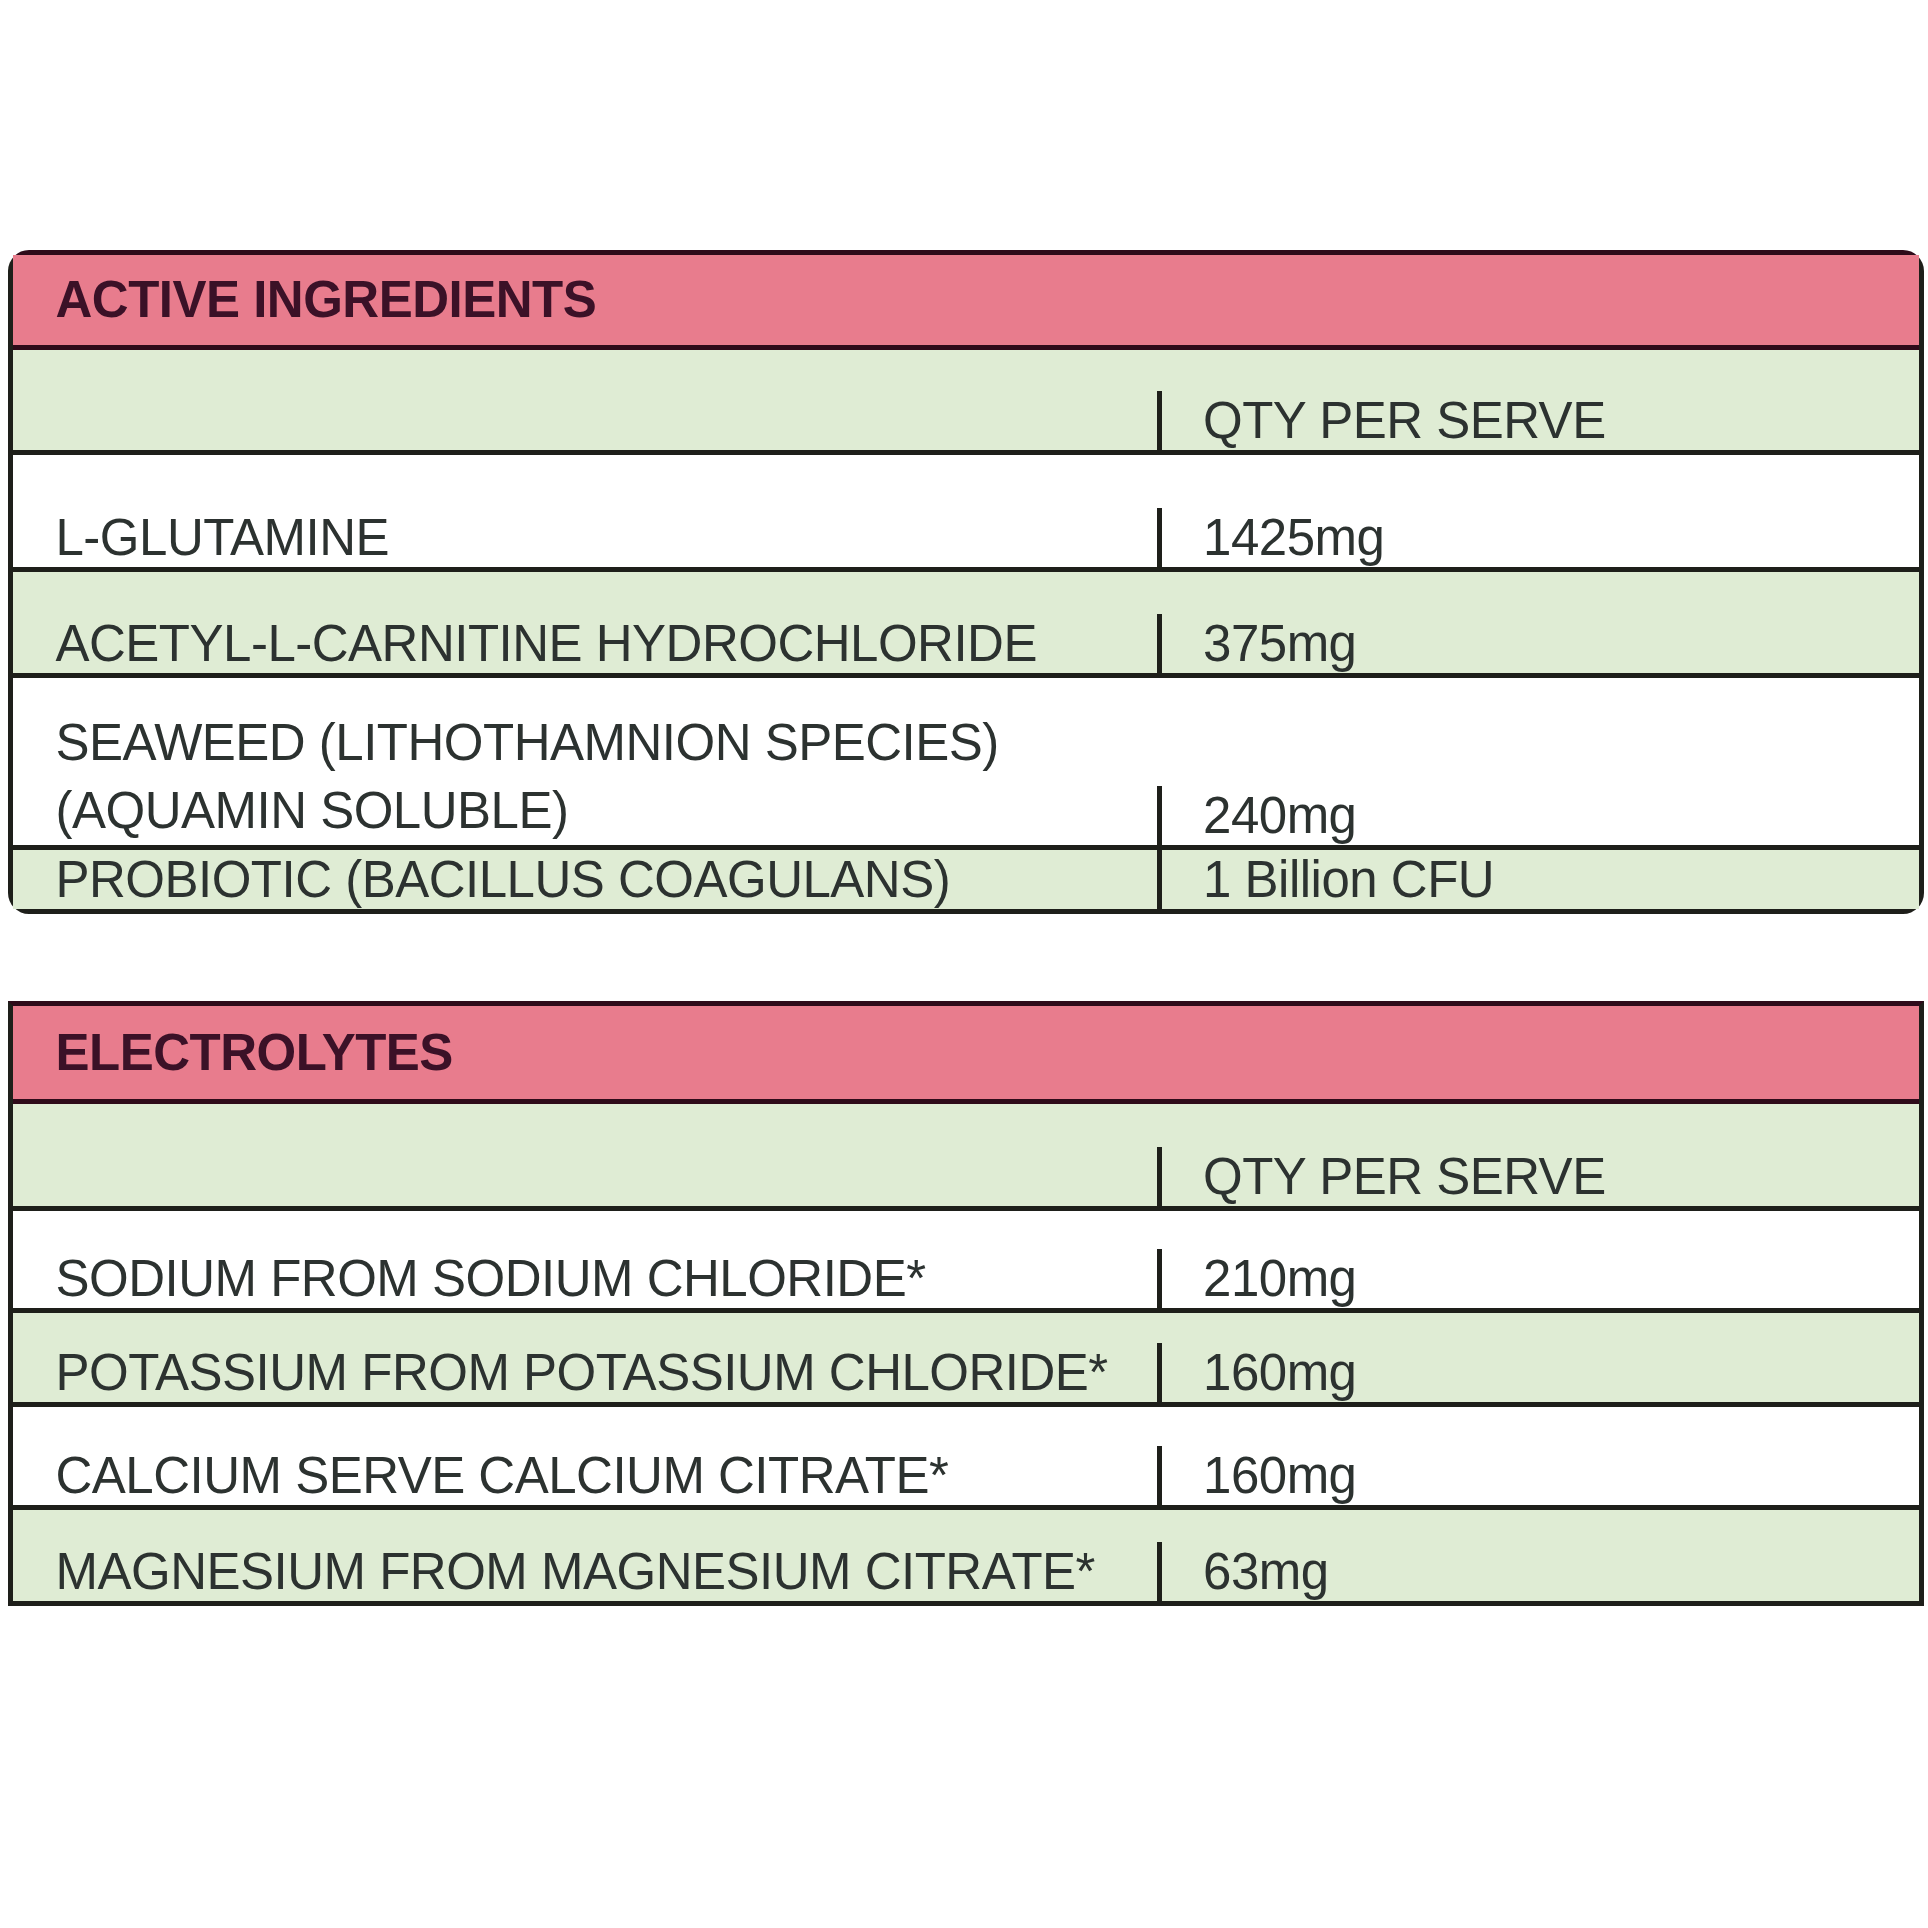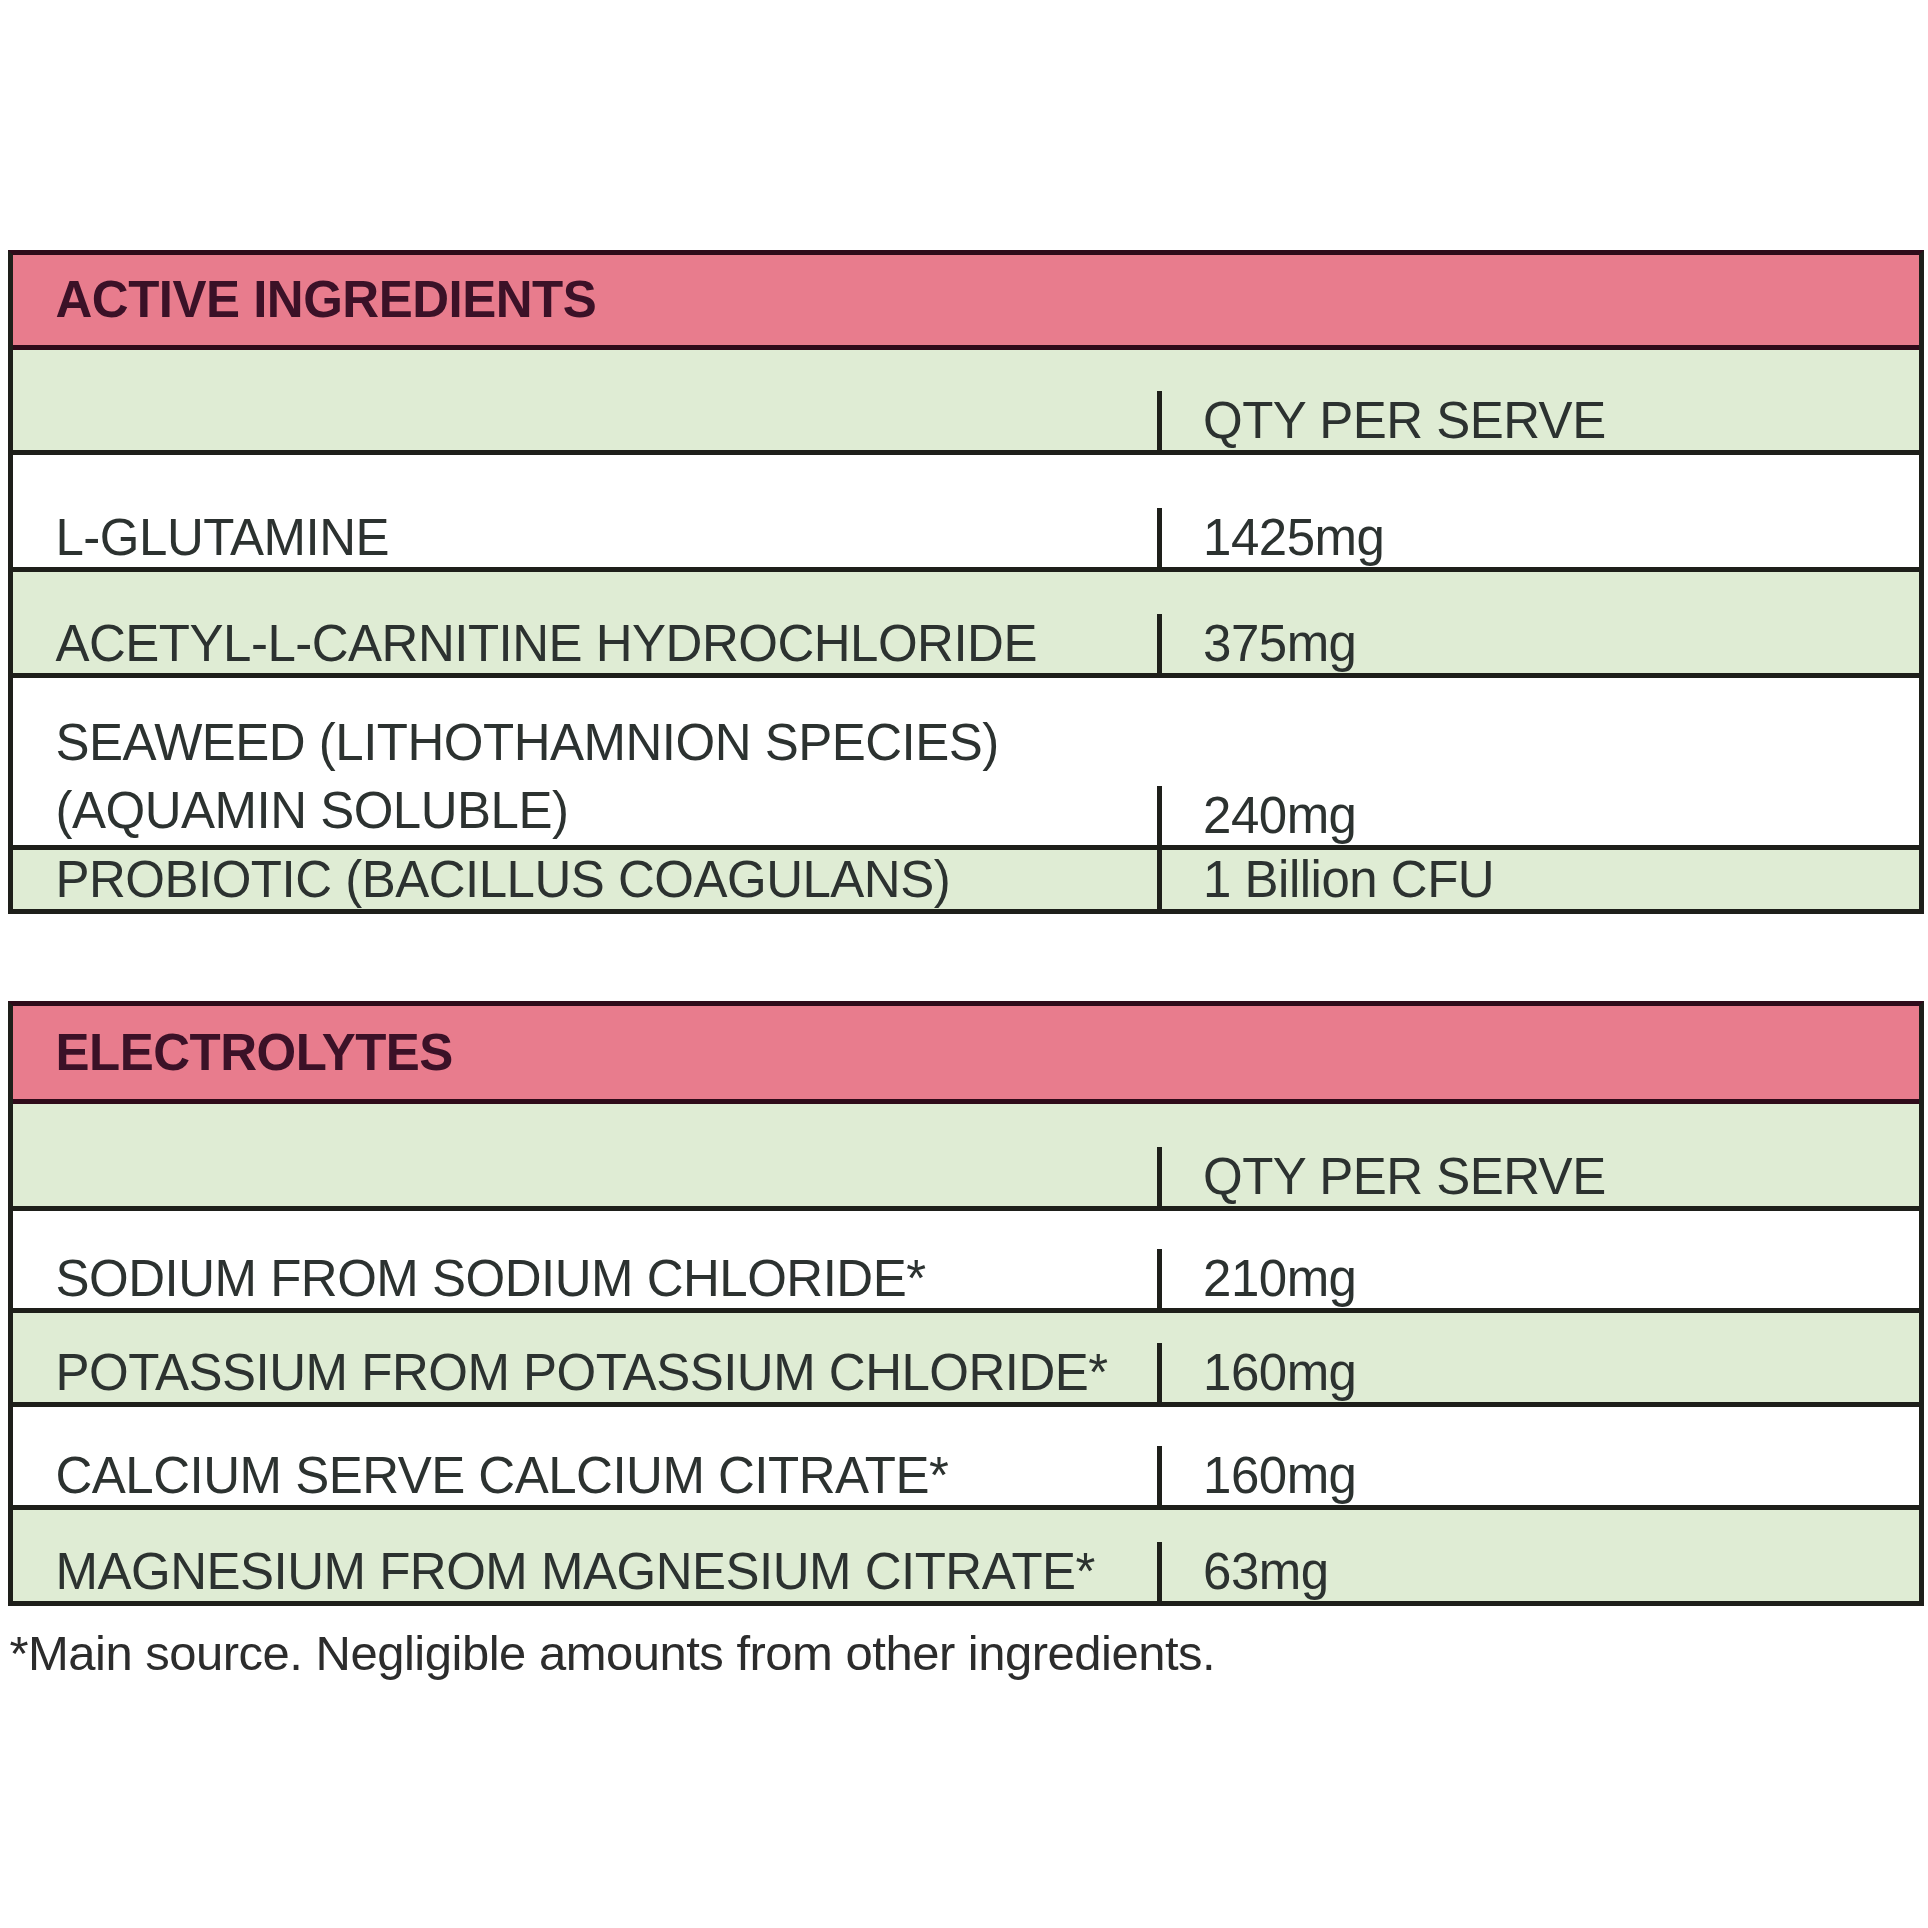--- a/index.html
+++ b/index.html
@@ -24,21 +24,21 @@
     position:absolute;
     left:7.5px;
     width:1916px;
     border:5.6px solid var(--border);
     border-top-color:var(--band-border);
     box-sizing:border-box;
     display:flex;
     flex-direction:column;
     background:var(--white);
   }
-  .tbl.t1{top:250px;height:664px;}
+  .tbl.t1{top:250px;height:664px;border-radius:21px;}
   .tbl.t2{top:1001px;height:605px;}
   .band{
     box-sizing:border-box;
     display:flex;align-items:center;
     background:var(--pink);
     border-bottom:5.6px solid var(--band-border);
     padding-left:43px;
     font-size:51px;font-weight:bold;
     letter-spacing:-0.5px;
     color:var(--pink-text);
@@ -140,16 +140,15 @@
       <div class="cl">CALCIUM SERVE CALCIUM CITRATE*</div>
       <div class="cr">160mg</div>
     </div>
 
     <div class="row green sep" style="flex:1">
       <div class="cl">MAGNESIUM FROM MAGNESIUM CITRATE*</div>
       <div class="cr">63mg</div>
     </div>
   </section>
 
-  <div class="footnote">*Main source. Negligible amounts from other ingredients.</div>
 
 </div>
 
 
 </body></html>

